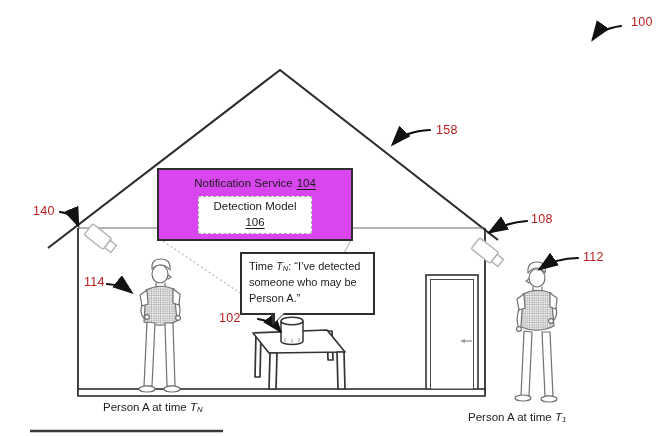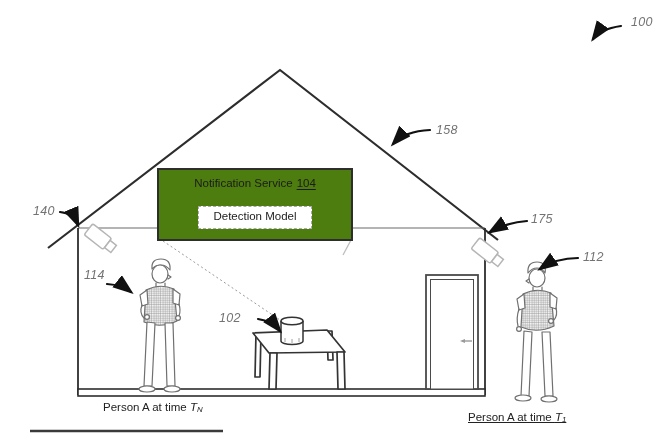--- a/index.html
+++ b/index.html
@@ -2,33 +2,33 @@
 <html><head>
 <meta charset="utf-8">
 <style>
   html,body{margin:0;padding:0;background:#e9e9e9;}
   .stage{
     position:relative;width:662px;height:436px;background:#ffffff;
     font-family:"Liberation Sans", sans-serif;color:#1c1c1c;overflow:hidden;
   }
   .art{position:absolute;left:0;top:0;width:662px;height:436px;}
   .abs{position:absolute;}
-  .reflabel{font-size:12.5px;color:#737373;letter-spacing:0.3px;font-style:italic;}
+  .reflabel{font-size:12.5px;color:#b91c1c;letter-spacing:0.3px;}
   .uref{text-decoration:underline;text-underline-offset:2px;}
   .sp{margin-left:4px;}
   .tvar{font-style:italic;}
   .sub{font-size:0.68em;vertical-align:-0.18em;font-style:italic;}
   .notif-box{
     left:157px;top:168px;width:192px;height:69px;
-    border:2px solid #2e2e2e;background:#4d7c0f;text-align:center;
+    border:2px solid #2e2e2e;background:#d946ef;text-align:center;
     font-size:11.5px;
   }
   .notif-title{margin-top:7px;}
   .model-box{
-    margin:17px auto 0;width:112px;border:1px dashed #a9a9a9;
+    margin:7px auto 0;width:112px;border:1px dashed #a9a9a9;
     padding:2px 0 3px;line-height:1.35;background:#ffffff;
   }
   .bubble{
     left:240px;top:252px;width:118px;
     border:2px solid #2e2e2e;background:#ffffff;
     padding:5px 6px 7px 7px;font-size:11px;line-height:1.42;
   }
   .tail-outer{
     position:absolute;left:30px;bottom:-13px;width:0;height:0;
     border-top:13px solid #2e2e2e;border-right:13px solid transparent;
@@ -146,32 +146,38 @@
 
     <line x1="30" y1="431" x2="223" y2="431" stroke="#3a3a3a" stroke-width="2.4"></line>
   </svg>
 
   <div class="abs notif-box">
     <div class="notif-title">
       <span>Notification Service</span><span class="uref sp">104</span>
     </div>
     <div class="model-box">
       <div>Detection Model</div>
+      <div class="uref">106</div>
     </div>
   </div>
 
+  <div class="abs bubble">
+    <span>Time </span><i class="tvar">T</i><i class="sub">N</i><span>: “I’ve detected someone who may be Person A.”</span>
+    <div class="tail-outer"></div>
+    <div class="tail-inner"></div>
+  </div>
 
   <div class="abs reflabel" style="left:631px;top:15px;">100</div>
   <div class="abs reflabel" style="left:436px;top:123px;">158</div>
   <div class="abs reflabel" style="left:33px;top:204px;">140</div>
-  <div class="abs reflabel" style="left:531px;top:212px;">175</div>
+  <div class="abs reflabel" style="left:531px;top:212px;">108</div>
   <div class="abs reflabel" style="left:583px;top:250px;text-align:center;">112</div>
-  <div class="abs reflabel" style="left:84px;top:268px;">114</div>
+  <div class="abs reflabel" style="left:84px;top:275px;">114</div>
   <div class="abs reflabel" style="left:219px;top:311px;">102</div>
 
   <div class="abs caption" style="left:103px;top:401px;">
     <span>Person A at time </span><i class="tvar">T</i><i class="sub">N</i>
   </div>
-  <div class="abs caption" style="left:468px;top:411px;text-decoration:underline;">
+  <div class="abs caption" style="left:468px;top:411px;">
     <span>Person A at time </span><i class="tvar">T</i><i class="sub">1</i>
   </div>
 
 </div>
 
 </body></html>

